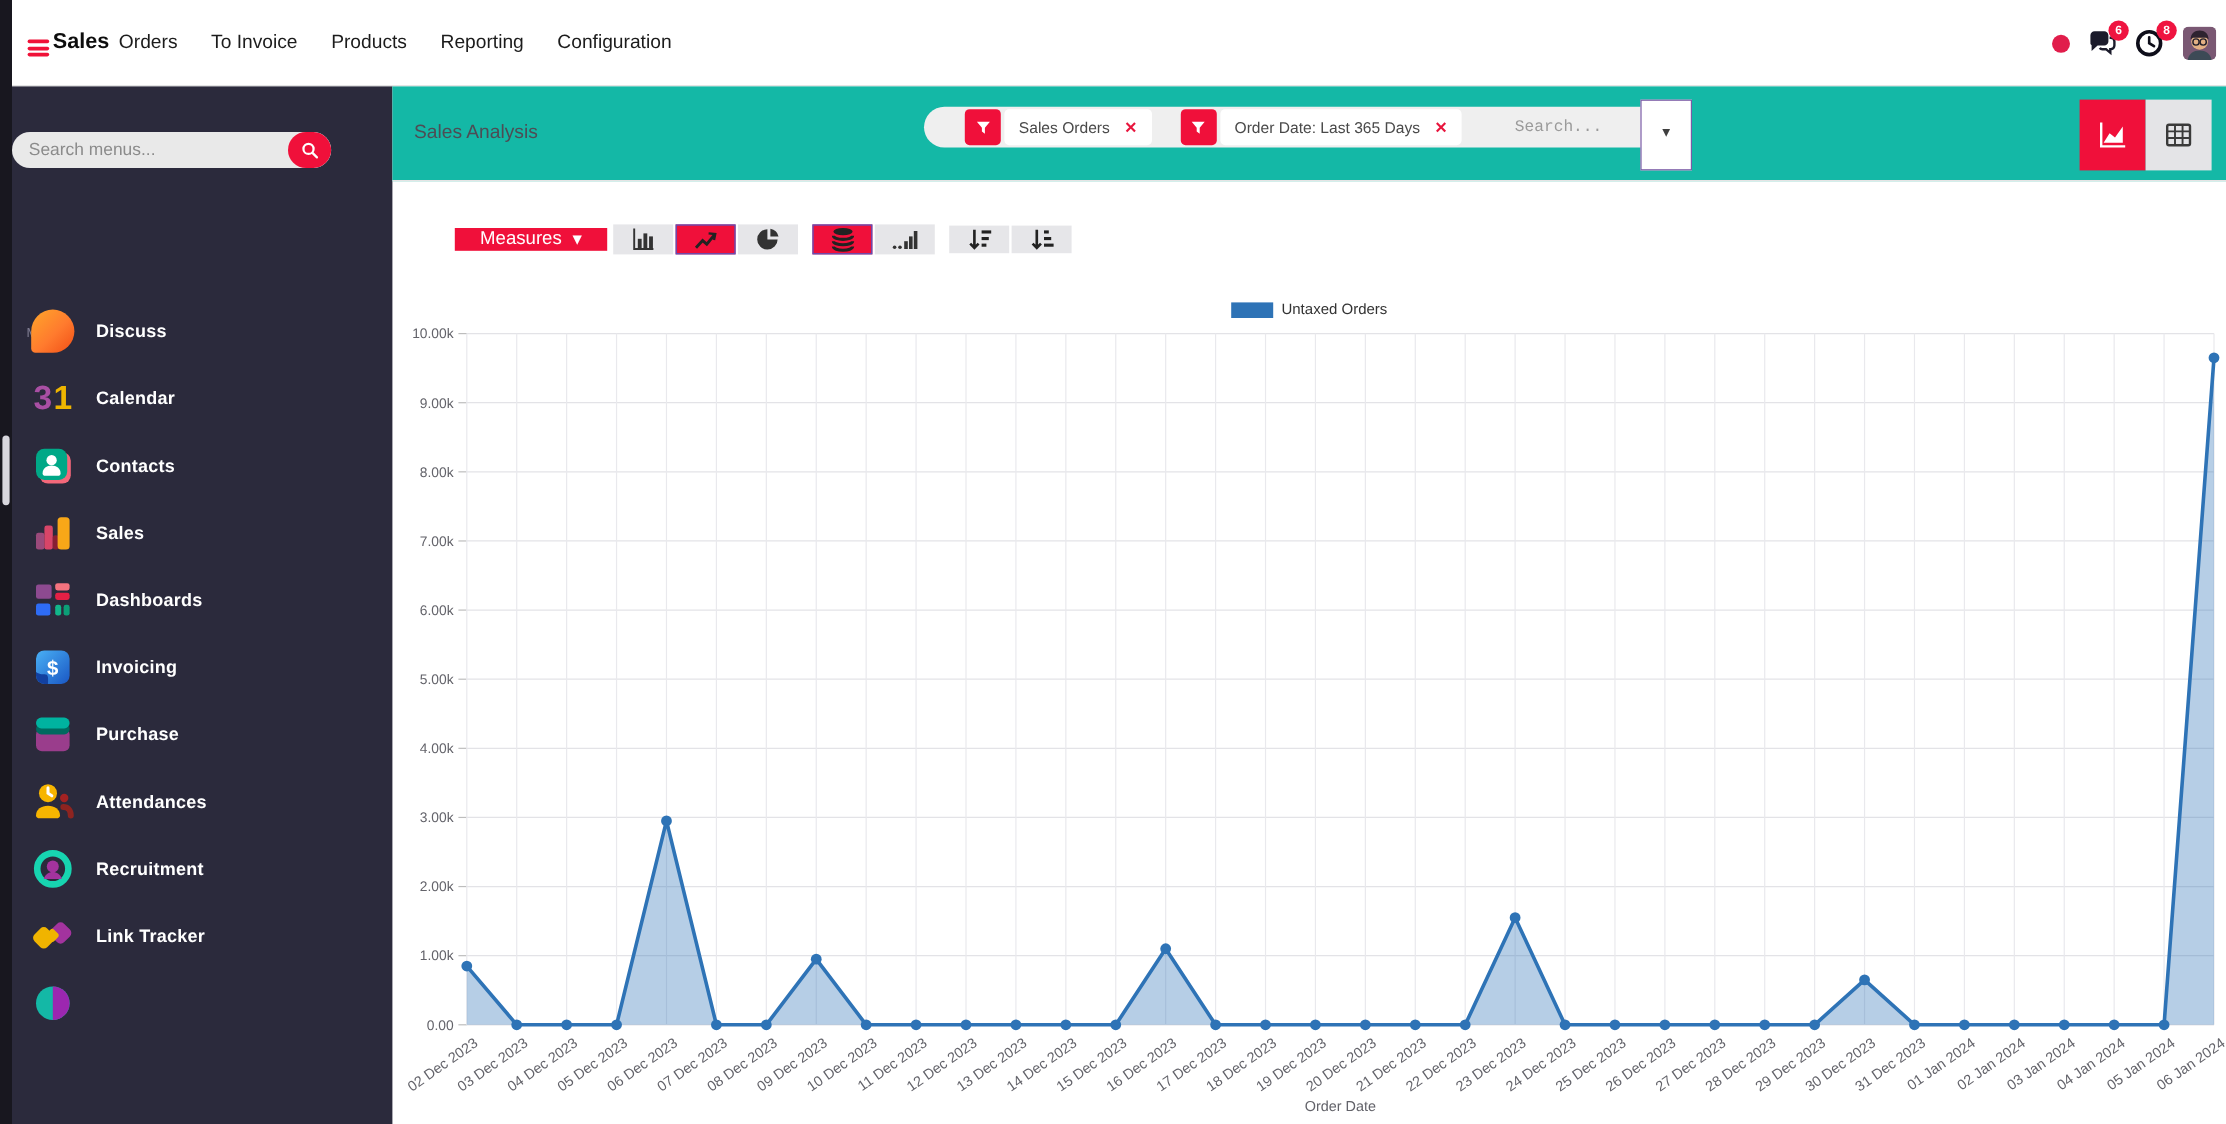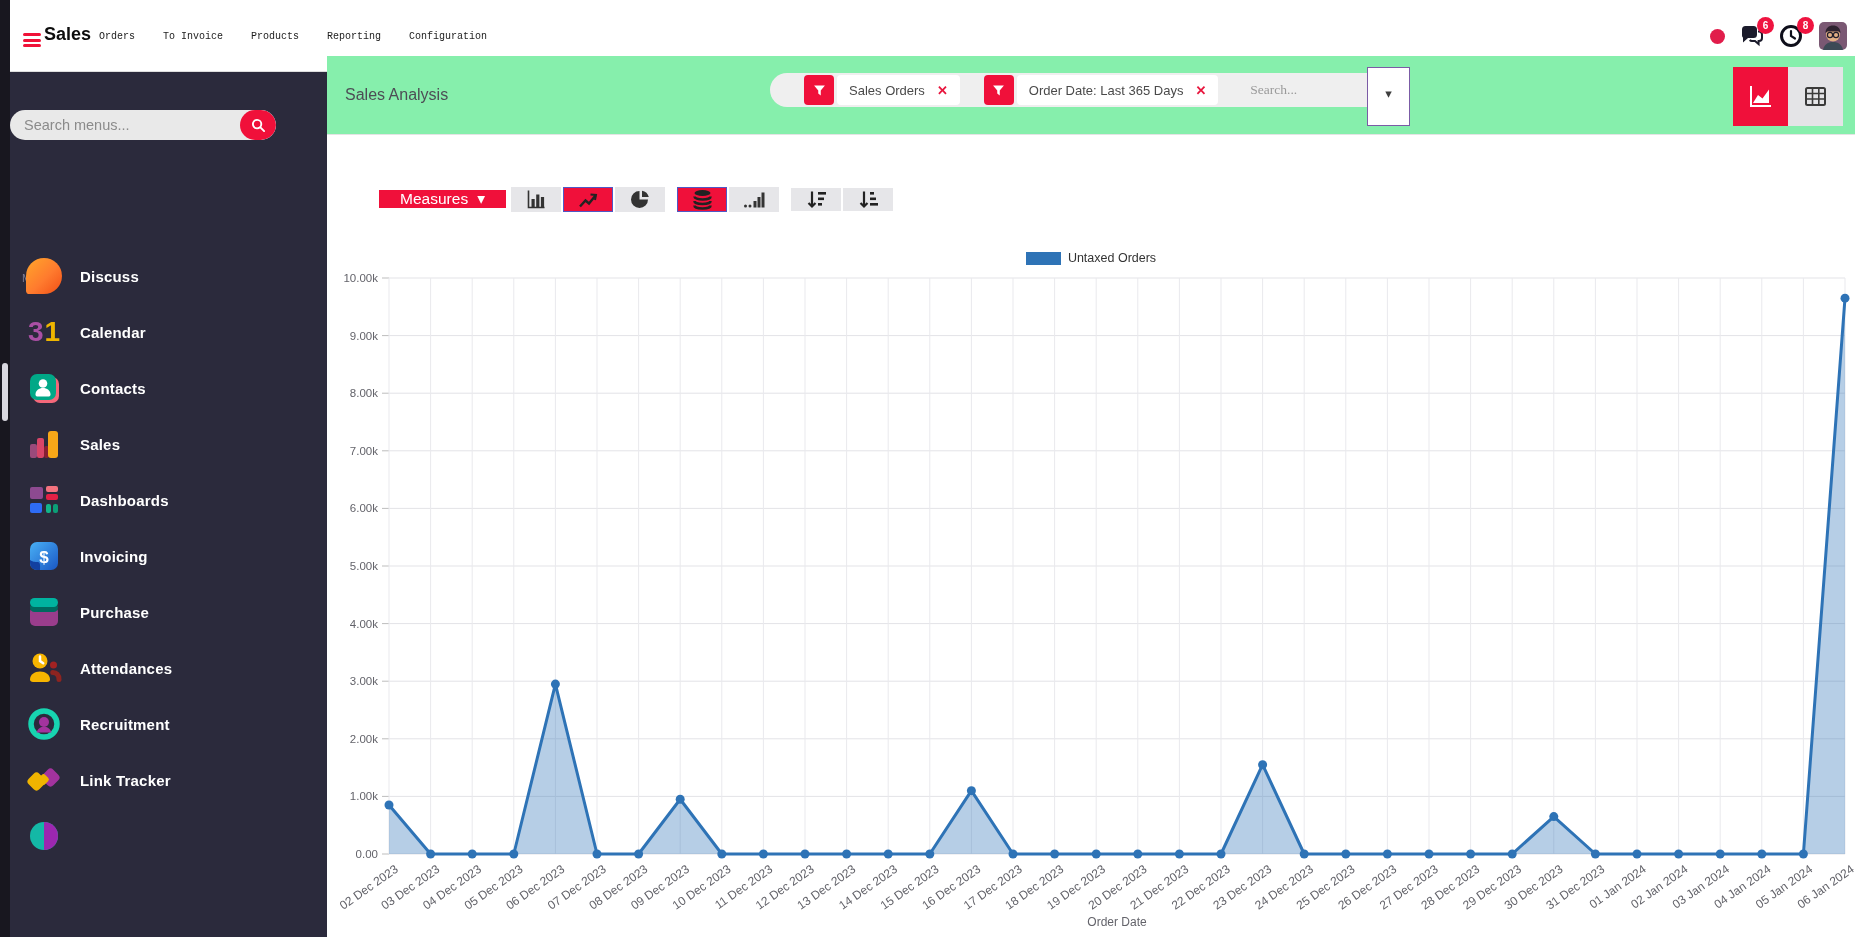--- a/index.html
+++ b/index.html
@@ -10,21 +10,21 @@
   
   #rail { left:0; top:0; width:10px; height:937px; background:#18171f; }
   #rail-handle { left:2px; top:363px; width:6px; height:58px; background:#d8d7de; border-radius:3px; }
 
   
   #topnav { left:10px; top:0; width:1845px; height:72px; background:#fff; border-bottom:1px solid #dedede; }
   #hamburger { left:13px; top:33px; width:18px; height:14px; display:flex; flex-direction:column; justify-content:space-between; cursor:pointer; }
   #hamburger span { display:block; height:3px; border-radius:2px; background:#f01238; }
   #brand { left:34px; top:24px; font-size:18px; font-weight:bold; color:#0d0d0d; }
   #navitems { left:80px; top:0; height:72px; display:flex; align-items:center; gap:10px; }
-  .nav-item { font-size:10px; color:#1c1c1c; padding:6px 9px; cursor:pointer; white-space:nowrap;font-family:Liberation Mono, monospace; }
+  .nav-item { font-size:16px; color:#1c1c1c; padding:6px 9px; cursor:pointer; white-space:nowrap; }
   #nav-right { right:8px; top:0; height:72px; display:flex; align-items:center; gap:14px; position:absolute; }
   .status-dot { width:15px; height:15px; border-radius:50%; background:#e11d4b; }
   .icon-wrap { position:relative; width:26px; height:26px; }
   .badge { position:absolute; top:-6px; right:-9px; min-width:17px; height:17px; border-radius:9px;
            background:#ef1440; color:#fff; font-size:10px; font-weight:bold;
            display:flex; align-items:center; justify-content:center; padding:0 3px; }
   #avatar { width:28px; height:28px; border-radius:5px; overflow:hidden; cursor:pointer; }
 
   
   #sidebar { left:10px; top:72px; width:317px; height:865px; background:#2b2a3c; overflow:hidden; }
@@ -39,32 +39,32 @@
   #sb-items { position:absolute; left:0; top:176px; width:317px; }
   .sb-item { height:56px; display:flex; align-items:center; padding-left:16px; gap:18px; cursor:pointer; }
   .appicon { width:36px; height:36px; flex:0 0 36px; position:relative; }
   .appicon svg { width:36px; height:36px; display:block; }
   .sb-label { color:#ffffff; font-size:15px; font-weight:bold; letter-spacing:.2px; }
   .ic-discuss { border-radius:50% 50% 50% 10%; background:linear-gradient(135deg,#ffa62b 0%,#ff7b2e 55%,#f14e16 100%); }
   .ic-calendar { display:flex; align-items:center; justify-content:center; font-weight:bold; font-size:28px; line-height:36px; }
   .ic-calendar .c3 { color:#a94fa4; } .ic-calendar .c1 { color:#eeb500; margin-left:1px; }
 
   
-  #controlbar { left:327px; top:56px; width:1528px; height:79px; background:#86efac; border-bottom:1px solid #e4e4e4; }
+  #controlbar { left:327px; top:72px; width:1528px; height:79px; background:#14b8a6; border-bottom:1px solid #e4e4e4; }
   #page-title { position:absolute; left:18px; top:30px; font-size:16px; color:#4d4d55; }
   #facetbar { position:absolute; left:443px; top:17px; width:602px; height:34px; background:#efefef;
               border-radius:17px 0 0 17px; display:flex; align-items:center; padding-left:10px; gap:24px; }
   .facet { display:flex; align-items:center; gap:3px; }
   .facet-funnel { width:30px; height:30px; background:#f0103a; border-radius:4px;
                   display:flex; align-items:center; justify-content:center; }
   .facet-pill { height:30px; background:#fff; border-radius:4px; display:flex; align-items:center;
                 padding:0 12px; font-size:13px; color:#4a4a4a; gap:12px; white-space:nowrap; }
   .facet-x { color:#e8153d; font-weight:bold; font-size:13px; cursor:pointer; }
   #facet-search-input { border:none; outline:none; background:transparent; font-size:13.5px; color:#555;
-                        width:150px; margin-left:8px; font-family:Liberation Serif, serif; }
+                        width:150px; margin-left:20px; font-family:Liberation Mono, monospace; }
   #facet-search-input::placeholder { color:#9a9a9a; }
   #facet-caret-box { position:absolute; left:1040px; top:11px; width:43px; height:59px; background:#fff;
                      border:1px solid #7b5ba6; display:flex; justify-content:center; cursor:pointer; }
   #facet-caret-box span { margin-top:18px; font-size:13px; color:#3f3f3f; }
   #view-switch { position:absolute; left:1406px; top:11px; display:flex; }
   .view-btn { width:55px; height:59px; display:flex; align-items:center; justify-content:center; cursor:pointer; border:none; }
   .view-btn.active { background:#f0103a; }
   .view-btn.idle { background:#e4e4e7; }
 
   

